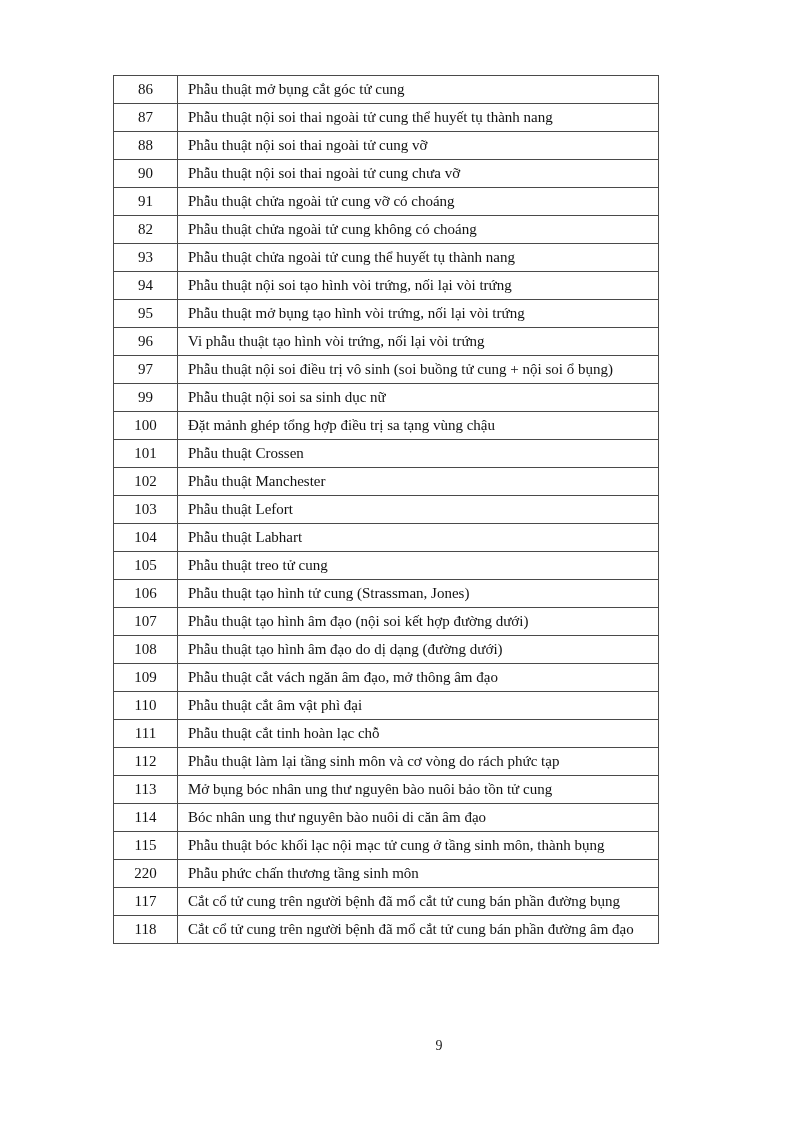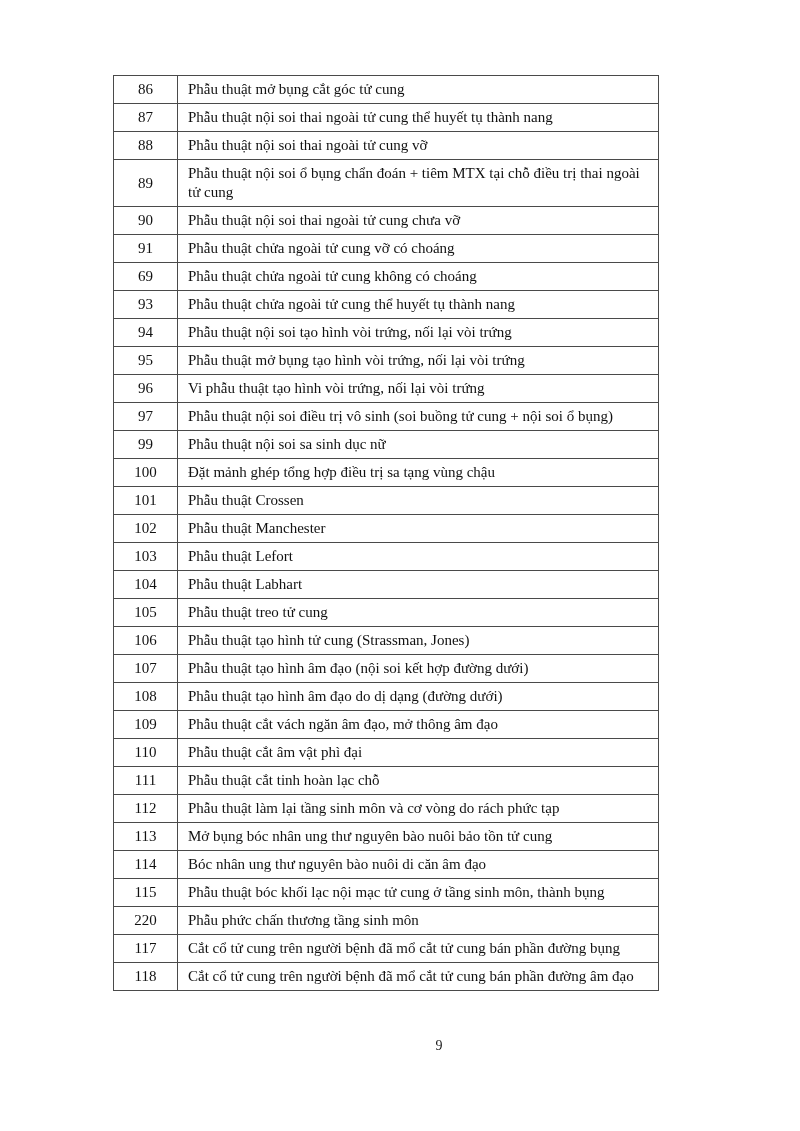--- a/index.html
+++ b/index.html
@@ -69,37 +69,33 @@
   <tr>
     <td class="num-cell">87</td>
     <td class="text-cell">Phẫu thuật nội soi thai ngoài tử cung thể huyết tụ thành nang</td>
   </tr>
 
   <tr>
     <td class="num-cell">88</td>
     <td class="text-cell">Phẫu thuật nội soi thai ngoài tử cung vỡ</td>
   </tr>
 
-  <tr>
-    <td class="num-cell">89</td>
-    <td class="text-cell">Phẫu thuật nội soi ổ bụng chẩn đoán + tiêm MTX tại chỗ điều trị thai ngoài tử cung</td>
-  </tr>
 
   <tr>
     <td class="num-cell">90</td>
     <td class="text-cell">Phẫu thuật nội soi thai ngoài tử cung chưa vỡ</td>
   </tr>
 
   <tr>
     <td class="num-cell">91</td>
     <td class="text-cell">Phẫu thuật chửa ngoài tử cung vỡ có choáng</td>
   </tr>
 
   <tr>
-    <td class="num-cell">69</td>
+    <td class="num-cell">82</td>
     <td class="text-cell">Phẫu thuật chửa ngoài tử cung không có choáng</td>
   </tr>
 
   <tr>
     <td class="num-cell">93</td>
     <td class="text-cell">Phẫu thuật chửa ngoài tử cung thể huyết tụ thành nang</td>
   </tr>
 
   <tr>
     <td class="num-cell">94</td>

